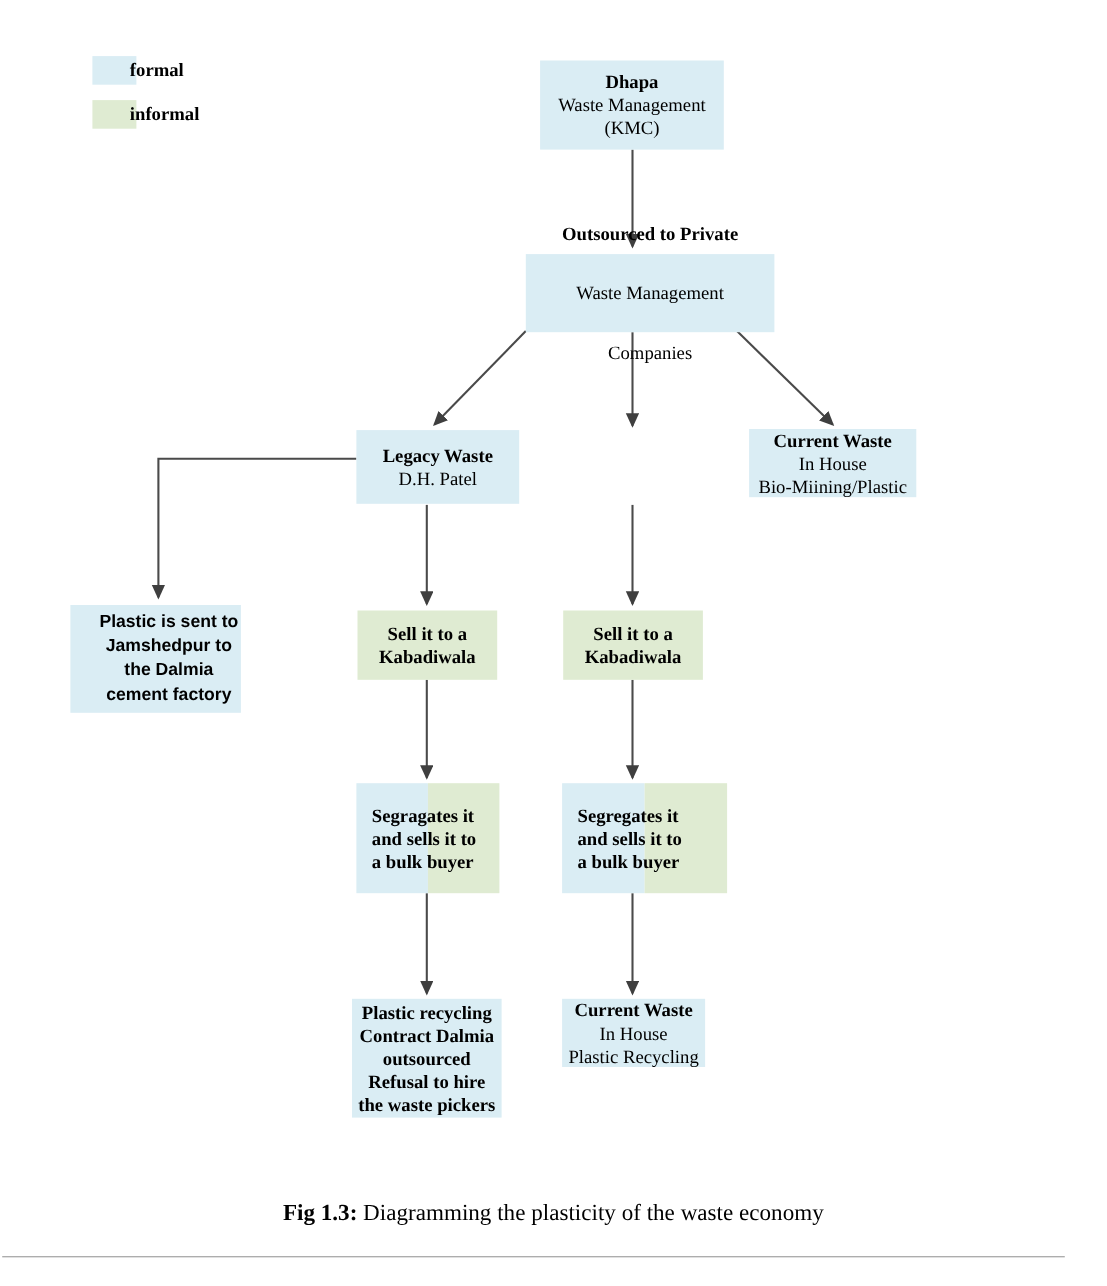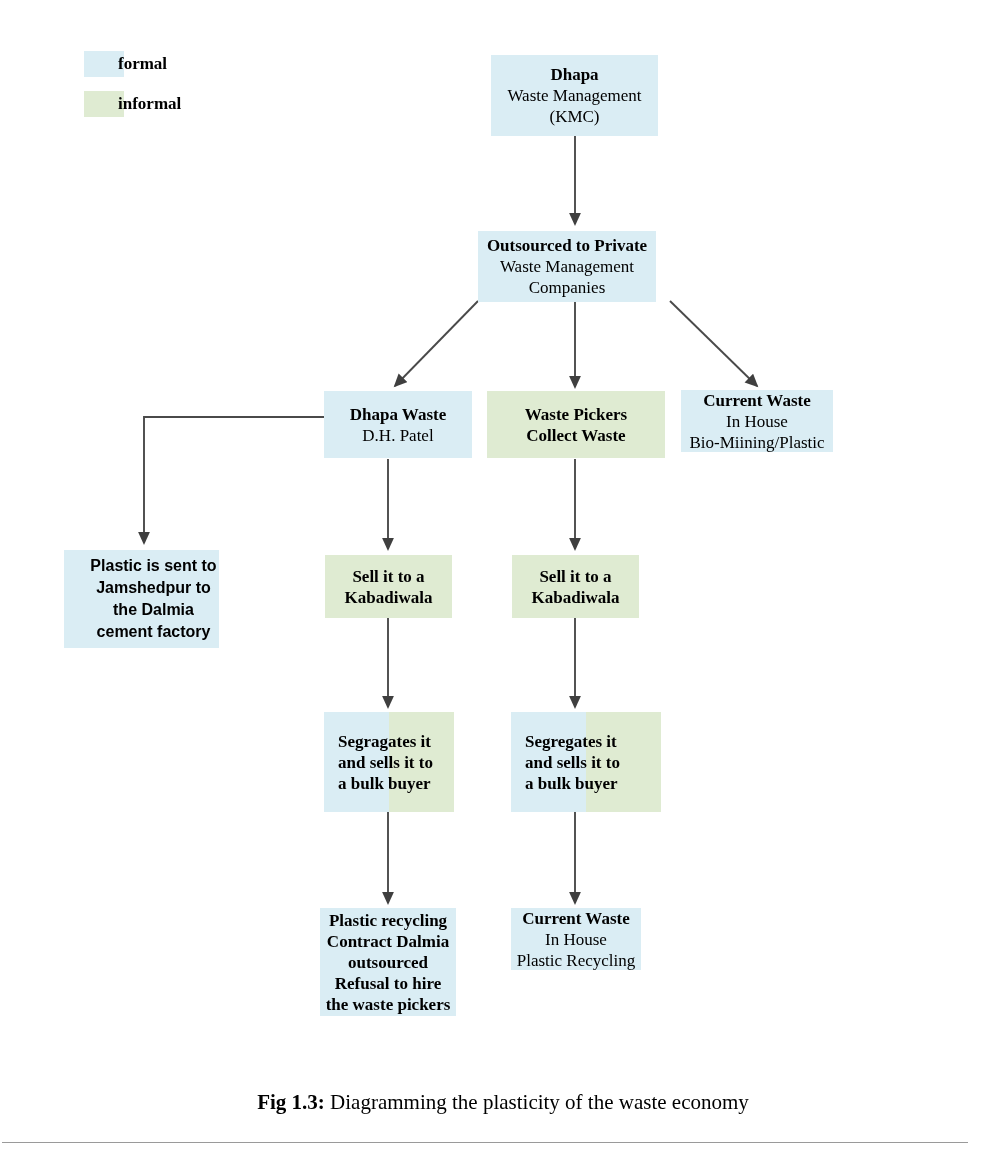--- a/index.html
+++ b/index.html
@@ -168,35 +168,31 @@
 
   <div class="legend-swatch" style="left:84px; top:91px; background:#dfebd2;"></div>
   <div class="legend-label" style="left:118px; top:91px;">informal</div>
 
   <div class="node serif" style="left:491px; top:55px; width:167px; height:81px; background:#daedf4;">
     <span class="ln b">Dhapa</span>
     <span class="ln r">Waste Management</span>
     <span class="ln r">(KMC)</span>
   </div>
 
-  <div class="node serif" style="left:478px; top:231px; width:178px; height:71px; background:#daedf4;">
+  <div class="node serif" style="left:478px; top:231px; width:226px; height:71px; background:#daedf4;gap:33px;">
     <span class="ln b">Outsourced to Private</span>
     <span class="ln r">Waste Management</span>
     <span class="ln r">Companies</span>
   </div>
 
   <div class="node serif" style="left:324px; top:391px; width:148px; height:67px; background:#daedf4;">
-    <span class="ln b">Dhapa Waste</span>
+    <span class="ln b">Legacy Waste</span>
     <span class="ln r">D.H. Patel</span>
   </div>
 
-  <div class="node serif" style="left:487px; top:391px; width:178px; height:67px; background:#dfebd2;">
-    <span class="ln b">Waste Pickers</span>
-    <span class="ln b">Collect Waste</span>
-  </div>
 
   <div class="node serif" style="left:681px; top:390px; width:152px; height:62px; background:#daedf4;">
     <span class="ln b">Current Waste</span>
     <span class="ln r">In House</span>
     <span class="ln r">Bio-Miining/Plastic</span>
   </div>
 
   <div class="node sans" style="left:64px; top:550px; width:155px; height:98px; background:#daedf4;padding-left:24px;">
     <span class="ln">Plastic is sent to</span>
     <span class="ln">Jamshedpur to</span>

